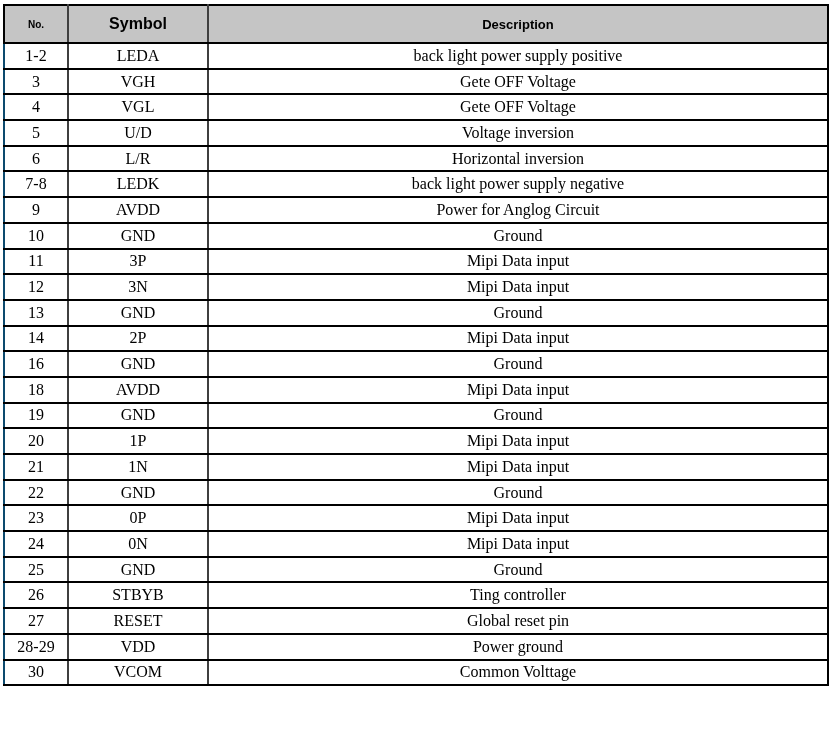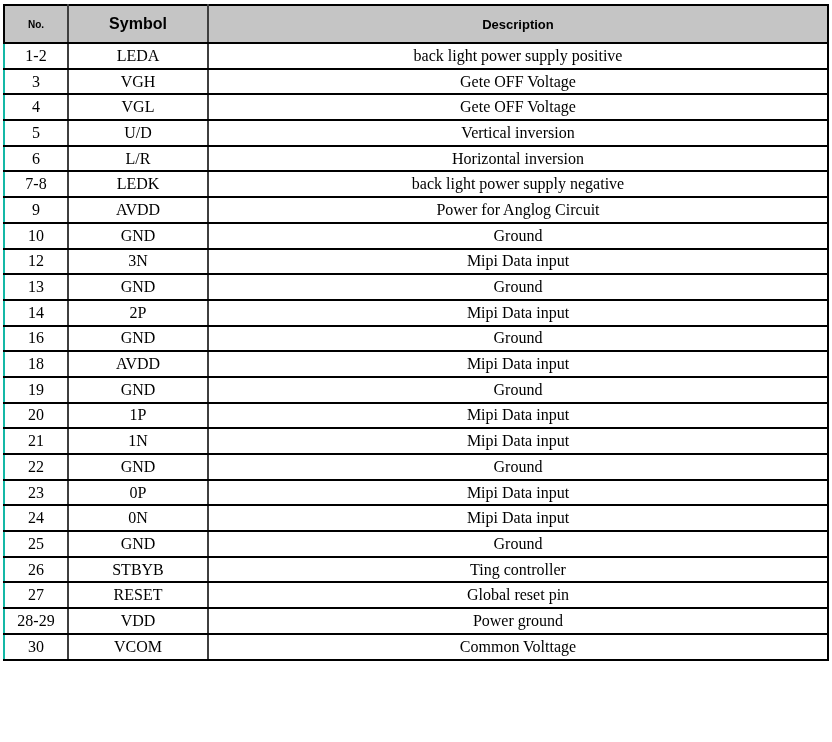--- a/index.html
+++ b/index.html
@@ -50,21 +50,21 @@
     height: 23.7px;
     font-family: "Liberation Serif", serif;
     font-size: 16px;
     color: #000000;
     text-align: center;
     vertical-align: middle;
     padding: 0;
     white-space: nowrap;
     overflow: hidden;
   }
-  table.pin-table td:first-child { border-left: 2px solid #14b8a6; }
+  table.pin-table td:first-child { border-left: 2px solid #0c4a6e; }
   table.pin-table td:last-child  { border-right: 2px solid #000; }
 </style>
 </head>
 <body>
 
 <div class="page">
   <table class="pin-table">
     <colgroup>
       <col class="col-no">
       <col class="col-sym">
@@ -89,41 +89,46 @@
           <td>Gete OFF Voltage</td>
         </tr>
         <tr>
           <td>4</td>
           <td>VGL</td>
           <td>Gete OFF Voltage</td>
         </tr>
         <tr>
           <td>5</td>
           <td>U/D</td>
-          <td>Vertical inversion</td>
+          <td>Voltage inversion</td>
         </tr>
         <tr>
           <td>6</td>
           <td>L/R</td>
           <td>Horizontal inversion</td>
         </tr>
         <tr>
           <td>7-8</td>
           <td>LEDK</td>
           <td>back light power supply negative</td>
         </tr>
         <tr>
           <td>9</td>
           <td>AVDD</td>
           <td>Power for Anglog Circuit</td>
         </tr>
         <tr>
           <td>10</td>
           <td>GND</td>
           <td>Ground</td>
+        </tr>
+        <tr>
+          <td>11</td>
+          <td>3P</td>
+          <td>Mipi Data input</td>
         </tr>
         <tr>
           <td>12</td>
           <td>3N</td>
           <td>Mipi Data input</td>
         </tr>
         <tr>
           <td>13</td>
           <td>GND</td>
           <td>Ground</td>

